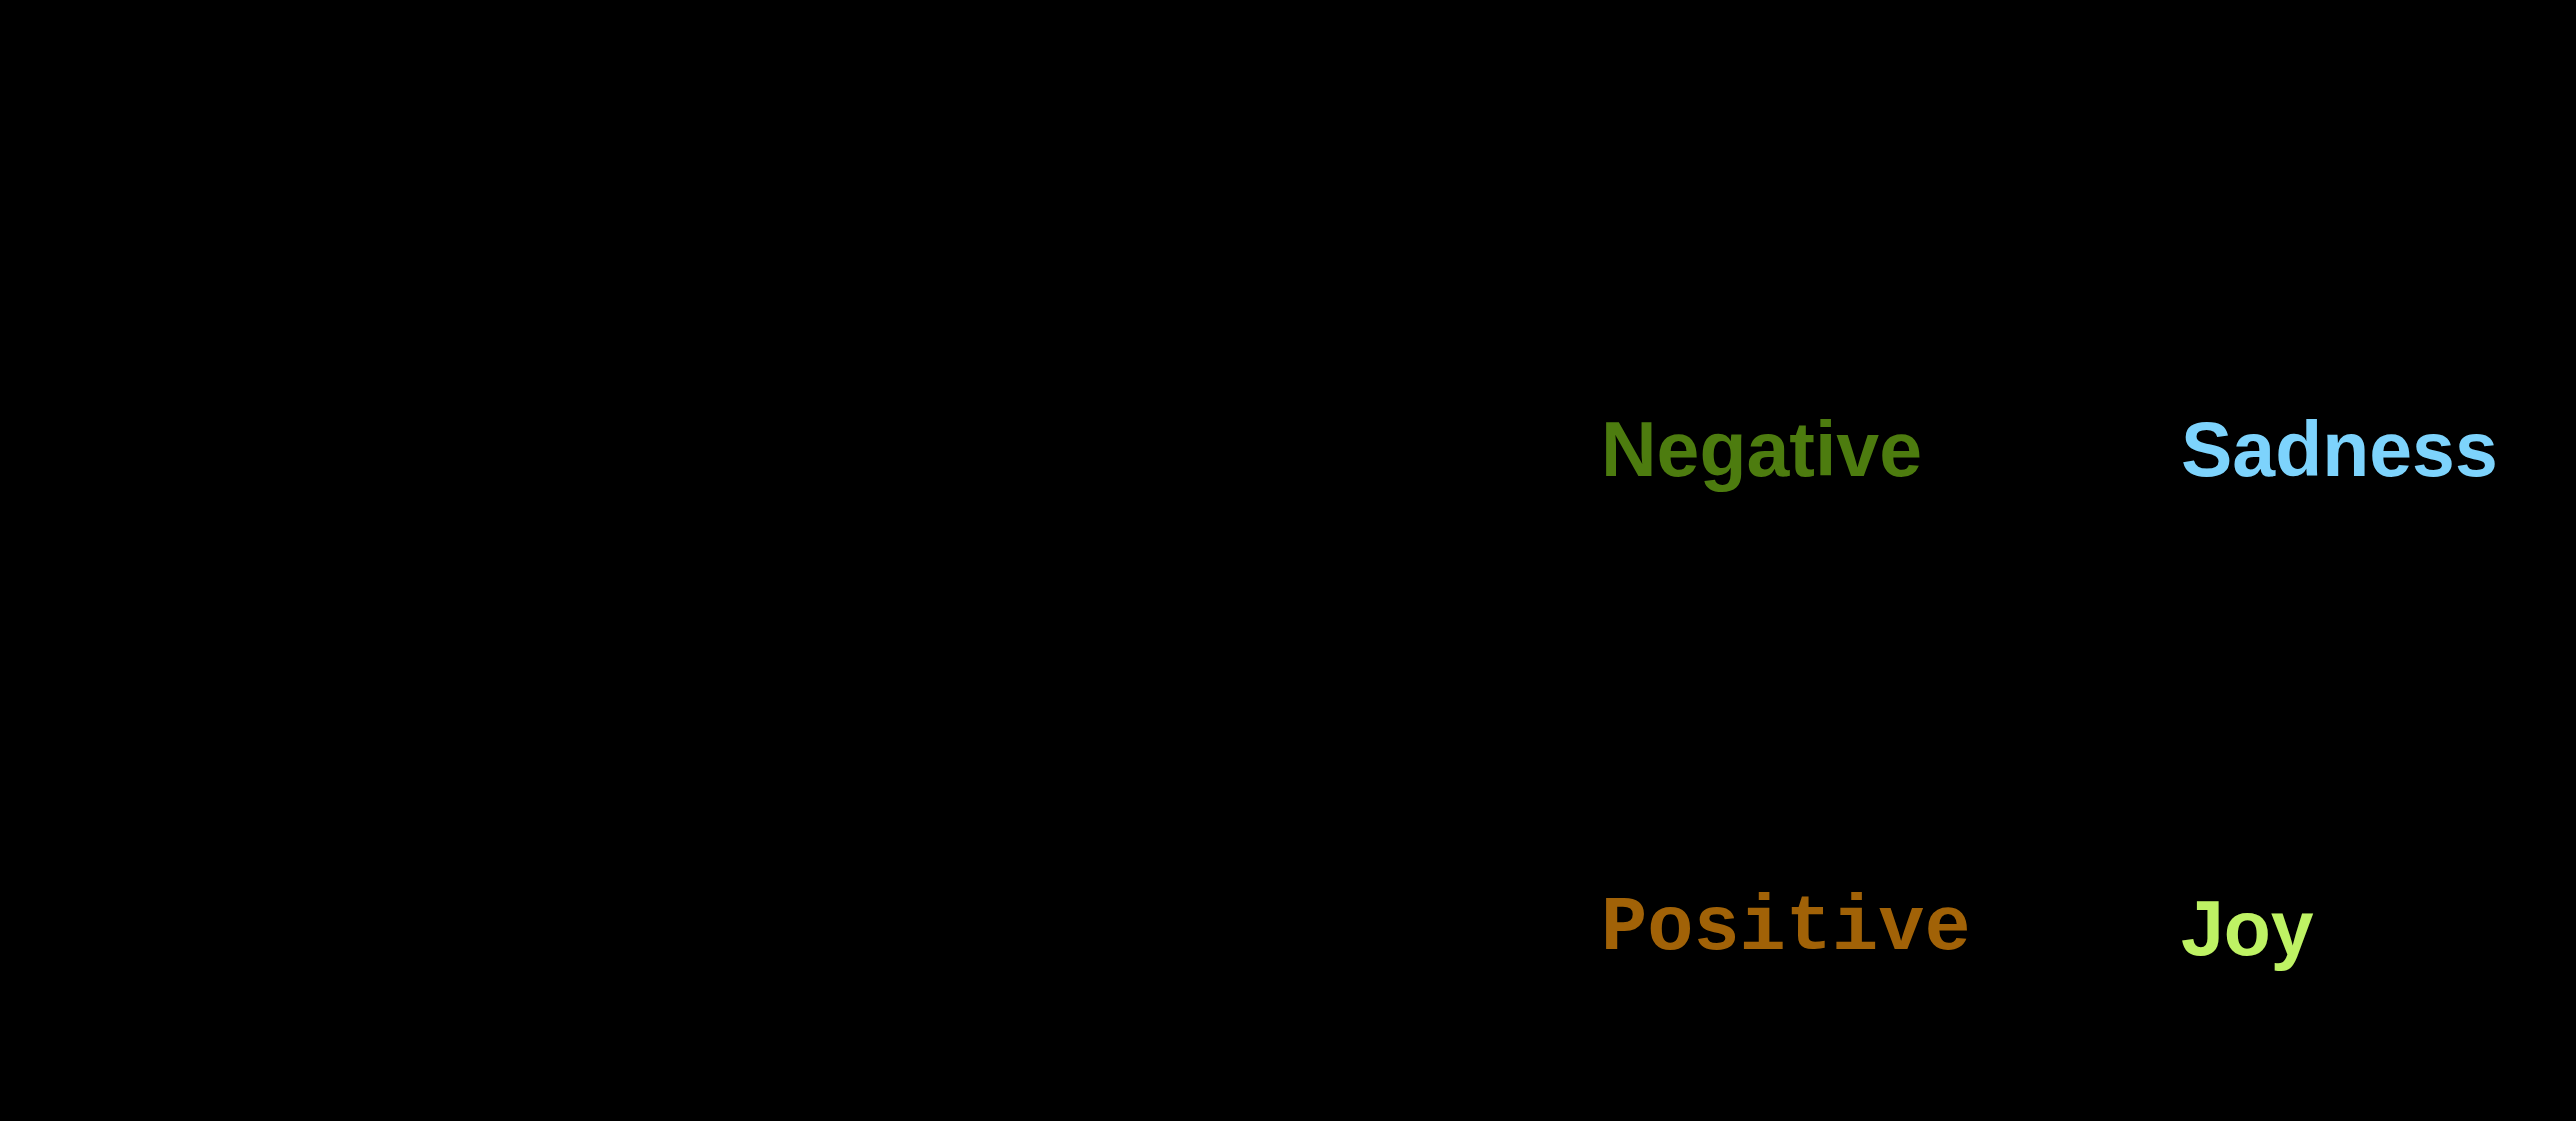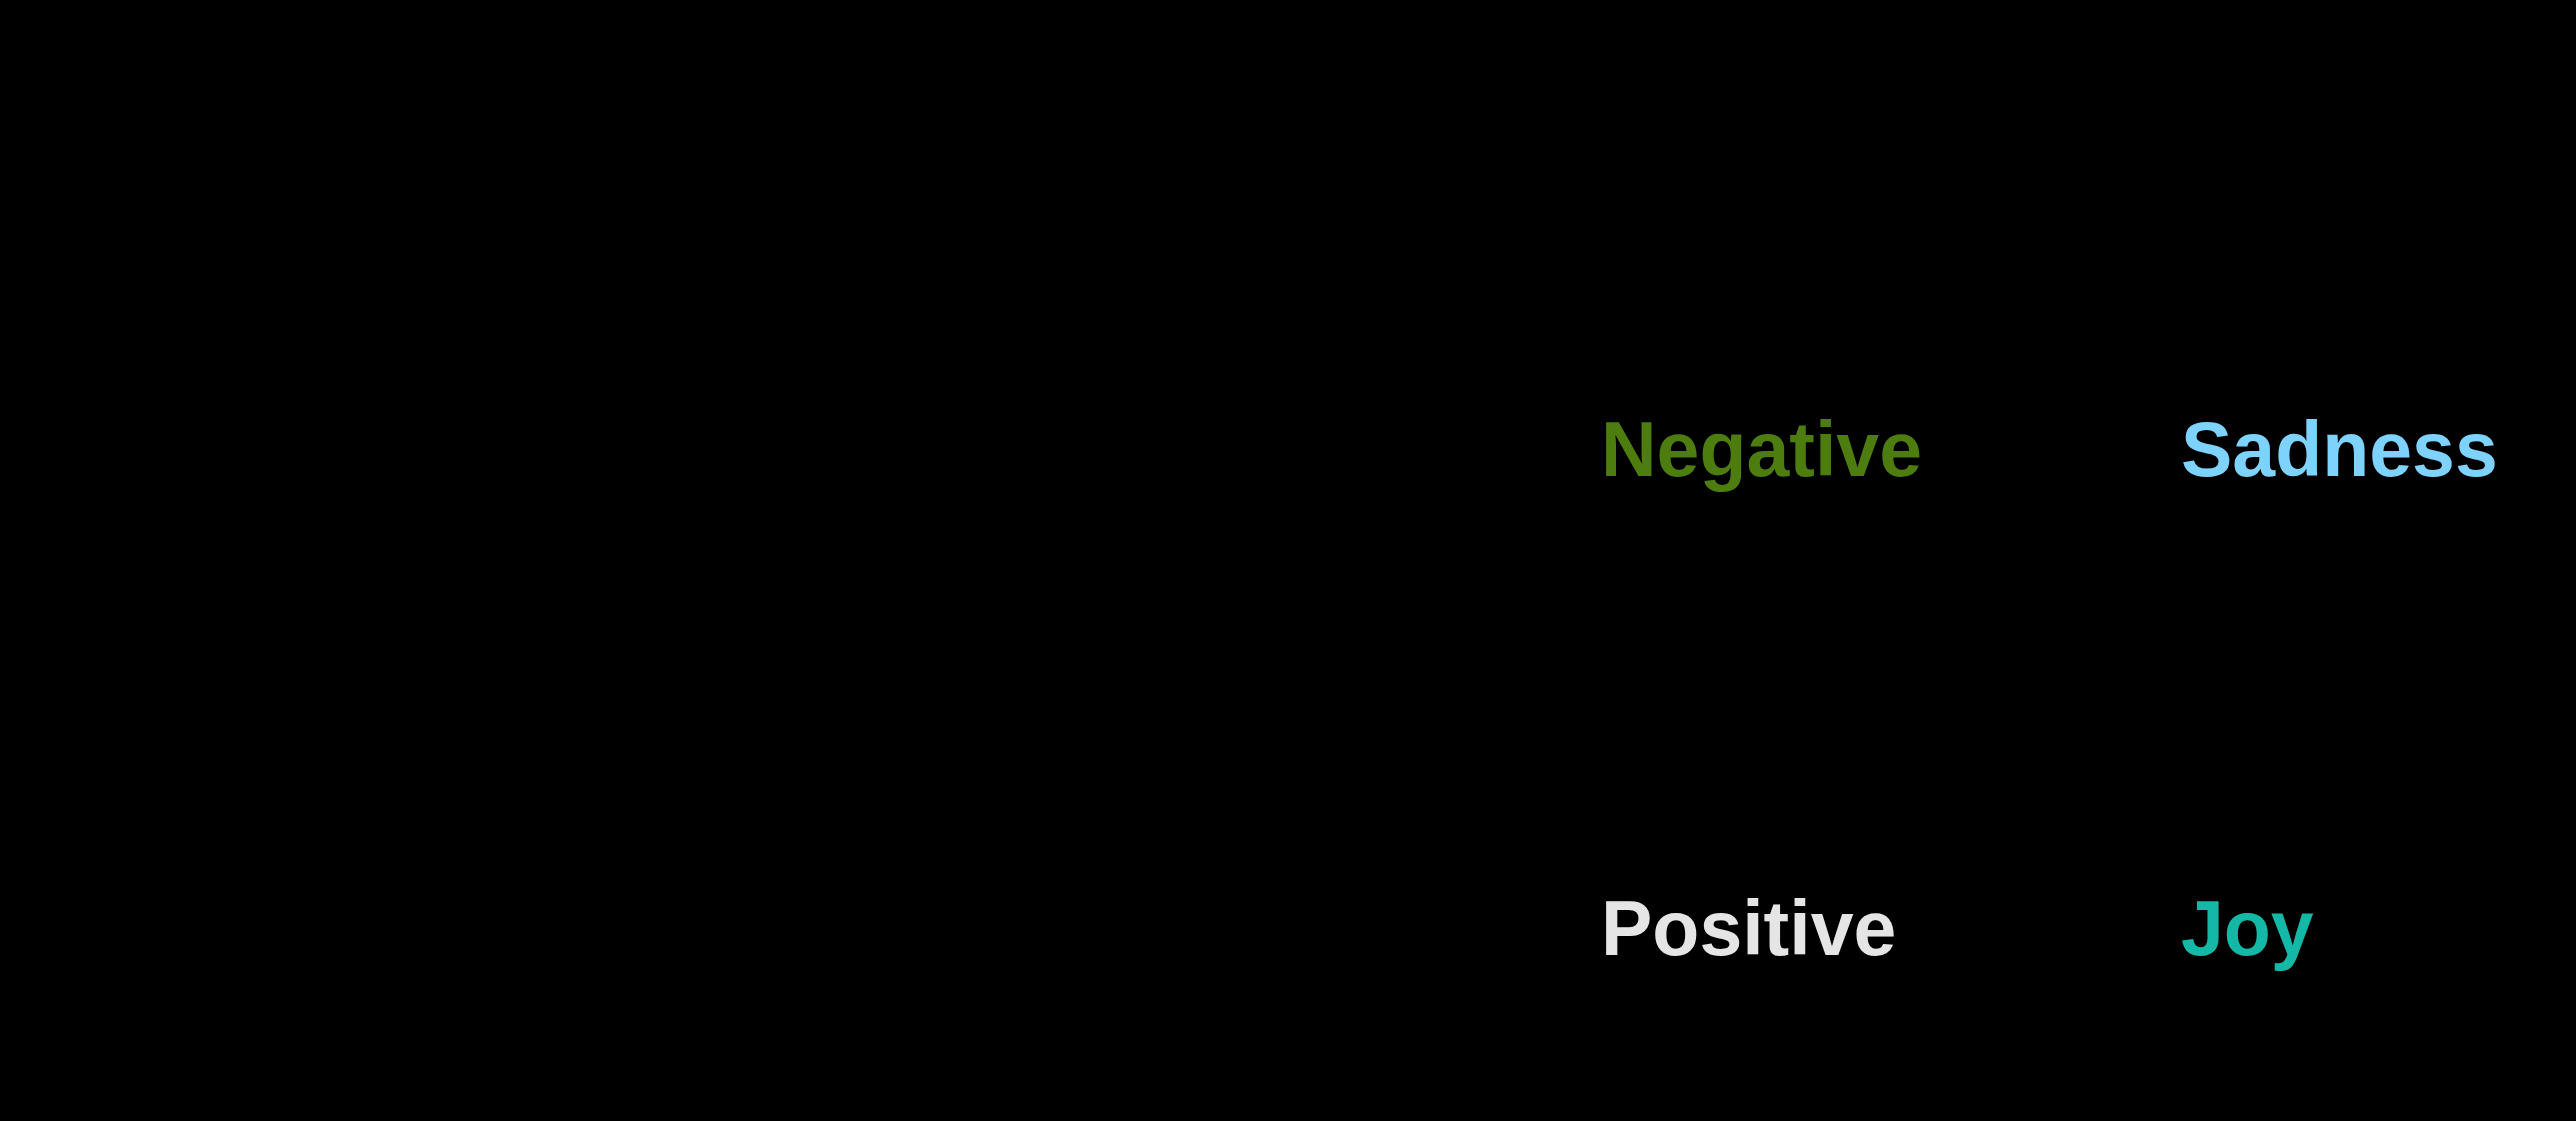--- a/index.html
+++ b/index.html
@@ -30,18 +30,18 @@
 </style>
 </head>
 <body>
 
 <div class="canvas">
 
   <span class="label label-negative" style="color: #4d7c0f;">Negative</span>
 
   <span class="label label-sadness" style="color: #7dd3fc;">Sadness</span>
 
-  <span class="label label-positive" style="color: #e5e5e5;">Positive</span>
+  <span class="label label-positive" style="color: #a16207; font-family: Liberation Mono, monospace;">Positive</span>
 
-  <span class="label label-joy" style="color: #14b8a6;">Joy</span>
+  <span class="label label-joy" style="color: #bef264;">Joy</span>
 
 </div>
 
 
 </body></html>

